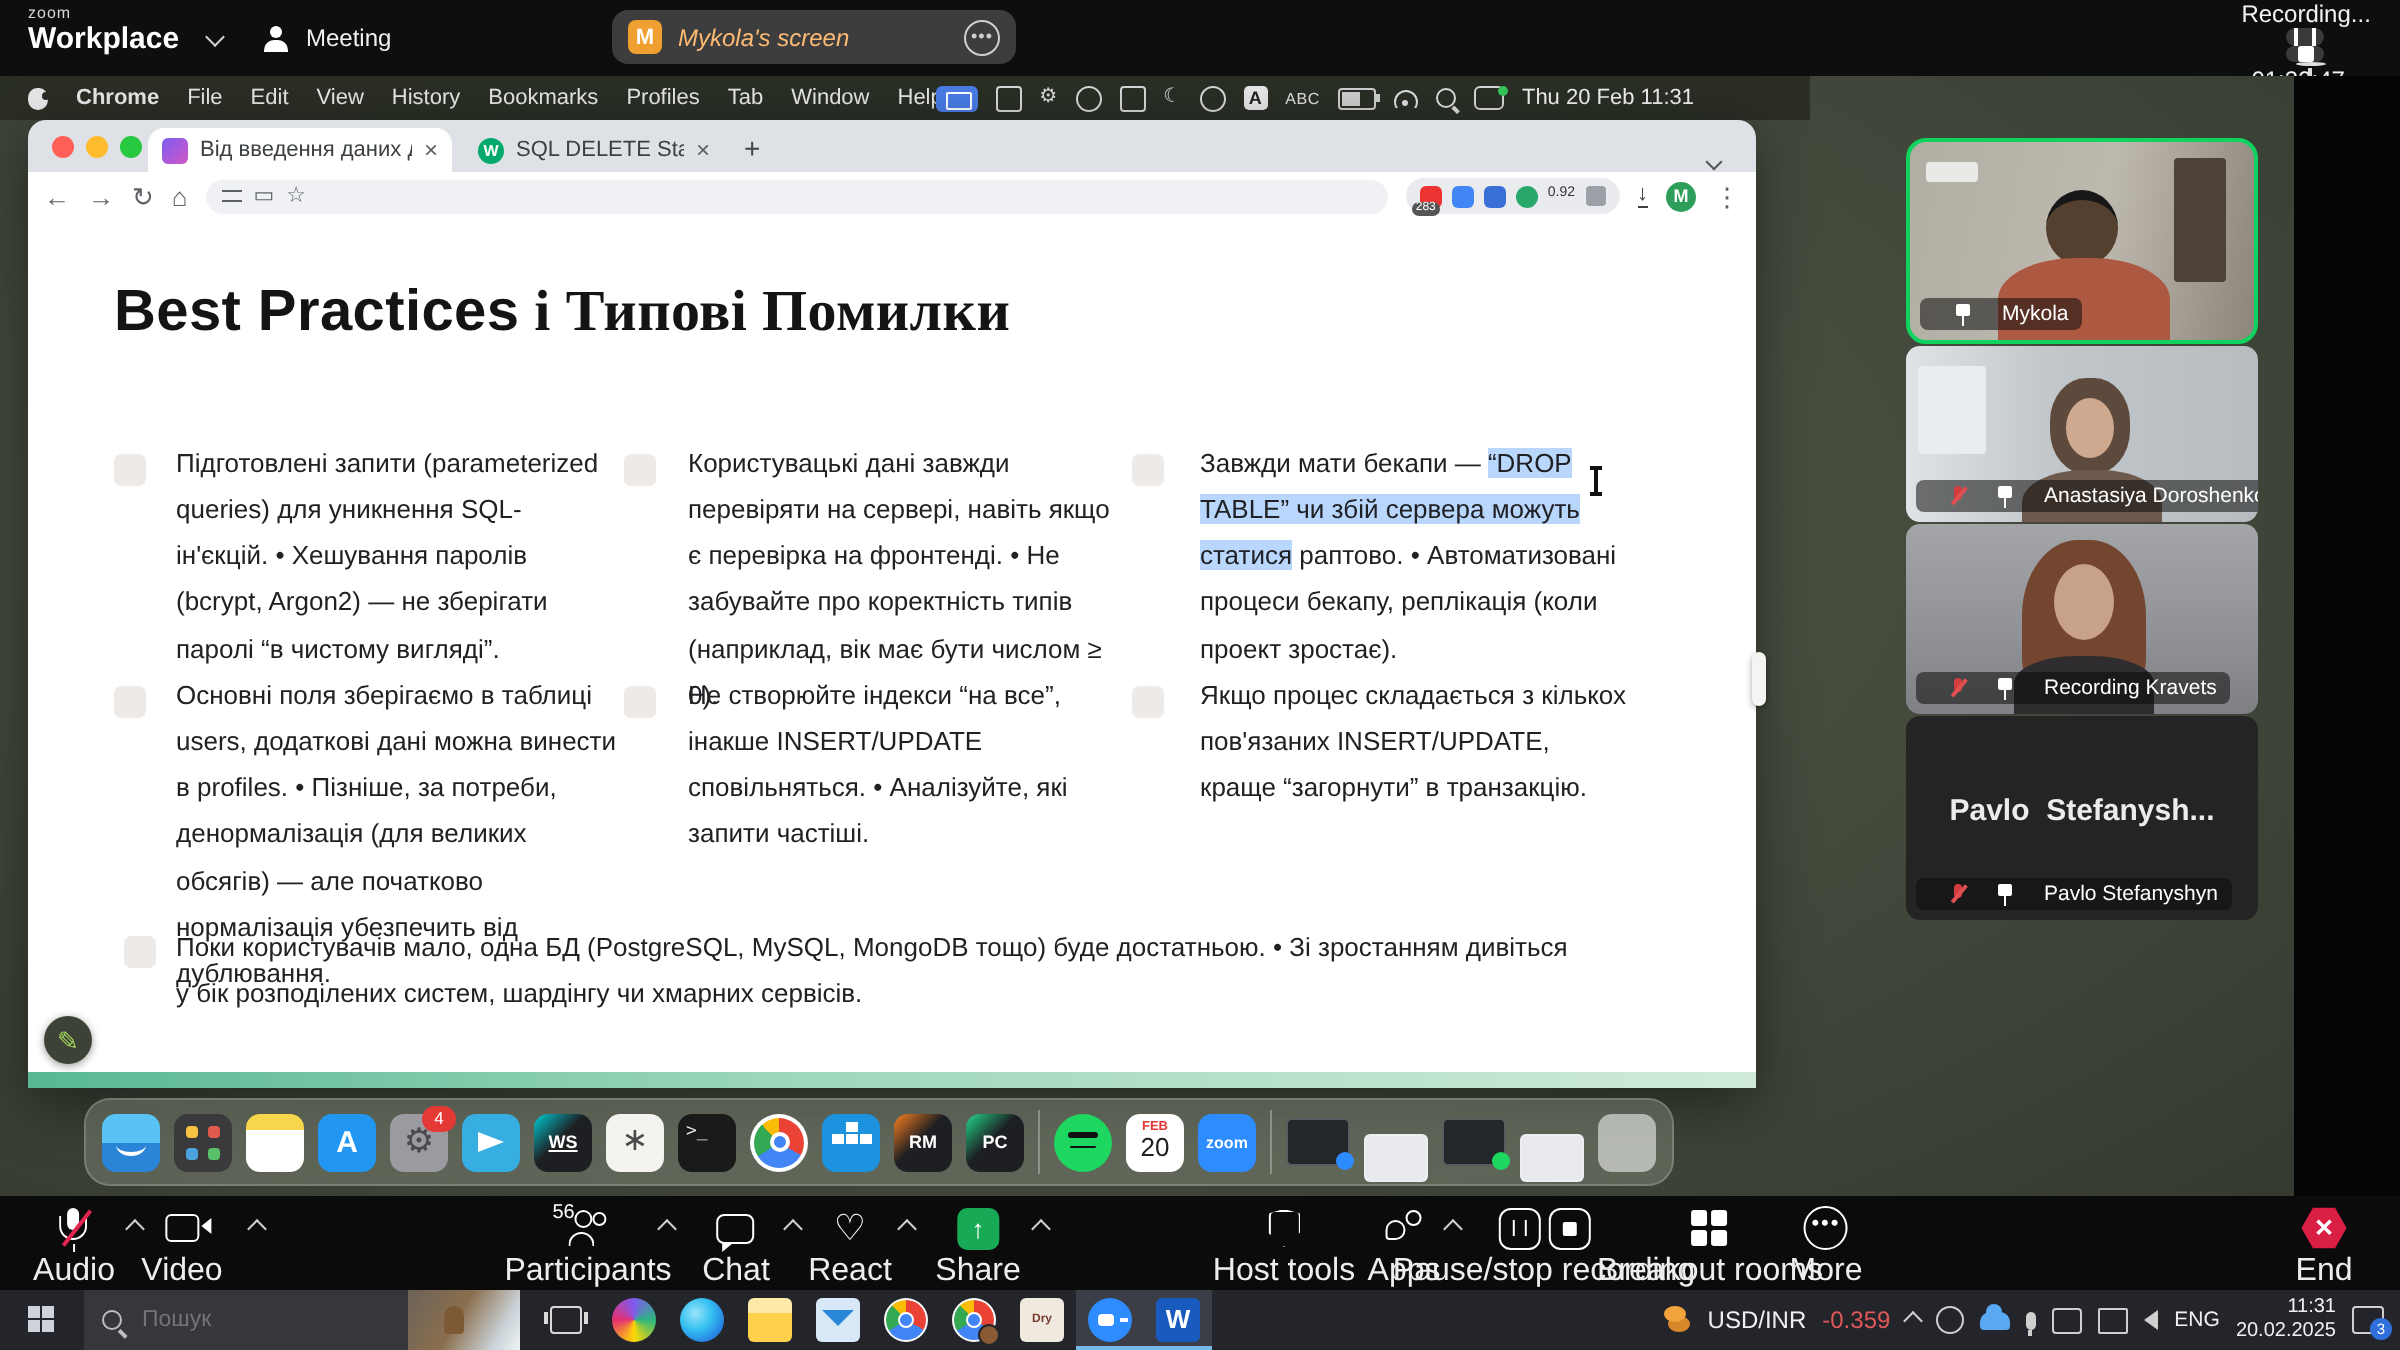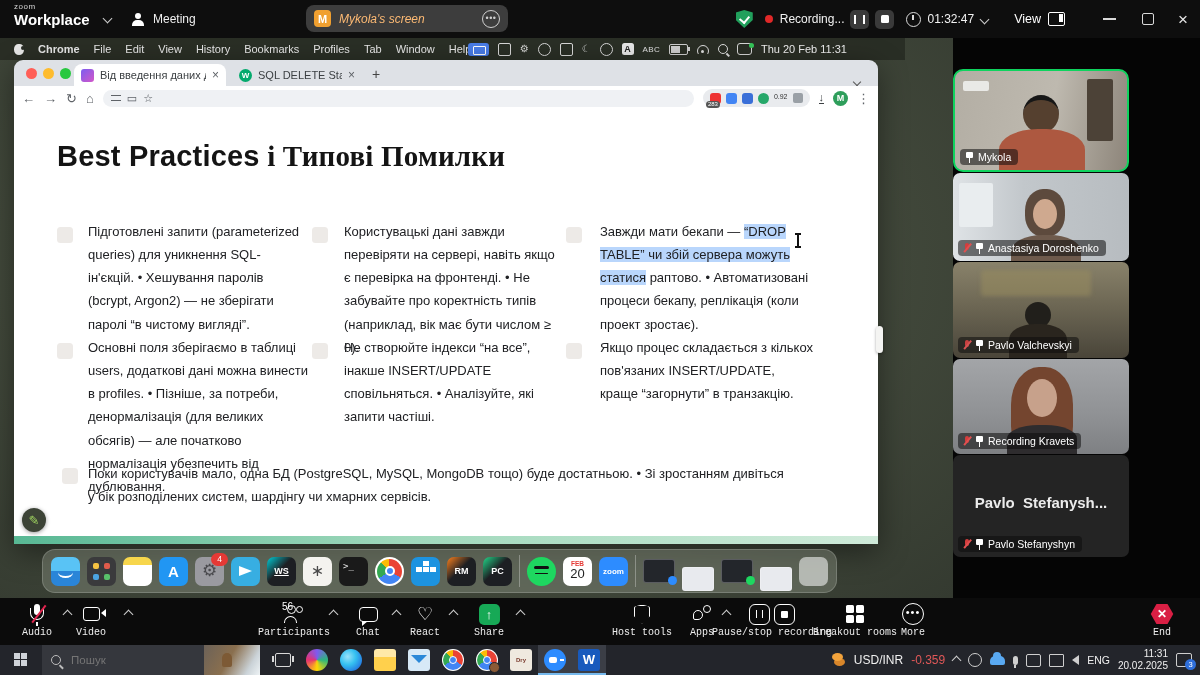--- a/index.html
+++ b/index.html
@@ -14,40 +14,40 @@
   .chv.up{transform:rotate(225deg);}
   #logo-chv{position:absolute;left:104px;top:15px;}
   #meeting-tab{position:absolute;left:130px;top:0;height:38px;display:flex;align-items:center;gap:7px;font-size:12px;color:#f0f0f0;}
   .people-ico{position:relative;width:16px;height:13px;}
   .people-ico i{position:absolute;background:#fff;border-radius:50%;width:6px;height:6px;top:0;left:5px;}
   .people-ico u{position:absolute;width:12px;height:6px;left:2px;bottom:0;background:#fff;border-radius:5px 5px 0 0;}
   #share-pill{position:absolute;left:306px;top:5px;width:186px;height:27px;background:#3d3d3d;border-radius:8px;display:flex;align-items:center;gap:8px;padding:0 8px;}
   #share-pill .avatar{width:17px;height:17px;border-radius:4px;background:#f0a030;color:#fff;font-size:11px;font-weight:bold;display:flex;align-items:center;justify-content:center;}
   #share-pill .lbl{font-size:12px;color:#fdba74;flex:1;font-style:italic;}
   .dots-circle{width:16px;height:16px;border:1.3px solid #cfcfcf;border-radius:50%;color:#cfcfcf;font-size:9px;line-height:14px;text-align:center;letter-spacing:.5px;}
-  #topbar-right{position:absolute;right:0;top:0;height:38px;display:flex;align-items:center;padding-right:12px;}
+  #topbar-right{position:absolute;right:0;top:0;height:38px;display:flex;align-items:center;padding-right:12px;flex-direction:column;}
   .shield{width:17px;height:18px;background:#21a05c;clip-path:polygon(50% 0,100% 14%,100% 55%,50% 100%,0 55%,0 14%);position:relative;}
   .shield::after{content:"";position:absolute;left:5px;top:4px;width:5px;height:7px;border-right:2px solid #fff;border-bottom:2px solid #fff;transform:rotate(40deg);}
   .recdot{width:8px;height:8px;border-radius:50%;background:#e02828;margin-left:12px;}
   #rec-label{font-size:12px;color:#f2f2f2;margin-left:7px;}
   .ctl-sq{width:19px;height:19px;border-radius:5px;background:#3a3a3a;display:flex;align-items:center;justify-content:center;margin-left:6px;}
   .ctl-sq .bars{width:7px;height:9px;border-left:2.2px solid #fff;border-right:2.2px solid #fff;}
   .ctl-sq .stop{width:8px;height:8px;background:#fff;border-radius:1.5px;}
   .clock-ico{width:13px;height:13px;border:1.4px solid #dcdcdc;border-radius:50%;position:relative;margin-left:12px;}
   .clock-ico::after{content:"";position:absolute;left:5px;top:2px;width:1.5px;height:5px;background:#dcdcdc;}
   #timer{font-size:12px;color:#f2f2f2;margin:0 7px 0 6px;}
   #view-grp{display:flex;align-items:center;gap:7px;margin-left:26px;font-size:12.5px;color:#fff;}
   .view-ico{width:15px;height:12px;border:1.4px solid #fff;border-radius:2px;position:relative;}
   .view-ico::after{content:"";position:absolute;right:1px;top:1px;width:4px;height:8px;background:#fff;}
   .win-min{width:13px;height:2px;background:#d9d9d9;margin-left:38px;}
   .win-max{width:10px;height:10px;border:1.5px solid #d9d9d9;border-radius:2px;margin-left:26px;}
   .win-close{color:#e6e6e6;font-size:17px;margin-left:24px;line-height:1;}
   
   #stage{position:absolute;left:0;top:38px;width:1200px;height:560px;background:#050505;}
-  #desktop{position:absolute;left:0;top:0;width:953px;height:560px;background:radial-gradient(ellipse at 45% 40%, #545a49 0%, #434a3c 55%, #343a30 100%);overflow:hidden;}
+  #desktop{position:absolute;left:0;top:0;width:1147px;height:560px;background:radial-gradient(ellipse at 45% 40%, #545a49 0%, #434a3c 55%, #343a30 100%);overflow:hidden;}
   
   #macbar{position:absolute;left:0;top:0;width:905px;height:22px;background:rgba(40,44,36,.92);display:flex;align-items:center;color:#e8e8e8;font-size:11px;gap:14px;padding:0 0 0 14px;box-sizing:border-box;}
   .apple{width:10px;height:11px;background:#e8e8e8;border-radius:45% 45% 48% 48%;position:relative;}
   .apple::after{content:"";position:absolute;right:-1px;top:2px;width:4px;height:4px;border-radius:50%;background:rgba(40,44,36,1);}
   #macbar .menu{white-space:nowrap;}
   #macbar .menu.b{font-weight:bold;}
   #mac-right{position:absolute;right:58px;top:0;height:22px;display:flex;align-items:center;gap:9px;}
   .mb-ico{opacity:.9;color:#e8e8e8;font-size:10px;line-height:1;}
   .mb-blue{width:21px;height:13px;background:#4a7de8;border-radius:3px;position:relative;}
   .mb-blue::after{content:"";position:absolute;left:5px;top:3px;width:11px;height:7px;border:1.2px solid #fff;border-radius:1px;}
@@ -142,41 +142,41 @@
   .dk-zoom{background:#2d8cff;color:#fff;font-size:8px;font-weight:bold;text-align:center;line-height:29px;}
   .dock-div{width:1px;height:32px;background:rgba(255,255,255,.3);flex:none;}
   .dk-thumb{width:30px;height:22px;border-radius:3px;background:#23262b;border:1px solid rgba(255,255,255,.25);position:relative;flex:none;}
   .dk-thumb.light{background:#e8eaee;}
   .dk-thumb .dot{position:absolute;right:-3px;bottom:-3px;width:9px;height:9px;border-radius:50%;}
   .dk-trash{background:rgba(255,255,255,.55);border-radius:7px;}
   
   #sidebar{position:absolute;left:953px;top:0;width:176px;height:560px;}
   .tile{position:relative;width:176px;border-radius:7px;overflow:hidden;margin-bottom:1px;box-sizing:border-box;}
   .tile.speaking{border:2px solid #0fd35e;border-radius:10px;}
-  .name-pill{position:absolute;left:5px;bottom:5px;display:flex;align-items:center;gap:4px;background:rgba(12,12,12,.55);border-radius:4px;padding:2px 7px 2px 5px;color:#fff;font-size:10.5px;white-space:nowrap;max-width:160px;overflow:hidden;}
+  .name-pill{position:absolute;left:5px;bottom:5px;display:flex;align-items:center;gap:15px;background:rgba(12,12,12,.55);border-radius:4px;padding:2px 7px 2px 17px;color:#fff;font-size:10.5px;white-space:nowrap;max-width:160px;overflow:hidden;}
   .pin{width:9px;height:11px;position:relative;flex:none;}
   .pin::before{content:"";position:absolute;left:1px;top:0;width:7px;height:6px;background:#fff;border-radius:1px;}
   .pin::after{content:"";position:absolute;left:4px;top:6px;width:1.4px;height:5px;background:#fff;}
   .mutedmic{width:8px;height:11px;position:relative;flex:none;}
   .mutedmic::before{content:"";position:absolute;left:2px;top:0;width:4px;height:7px;border-radius:2px;background:#d43d3d;}
   .mutedmic::after{content:"";position:absolute;left:-1px;top:4px;width:11px;height:1.6px;background:#e05050;transform:rotate(-50deg);}
   .head{position:absolute;border-radius:50%;}
   .torso{position:absolute;border-radius:45% 45% 0 0;}
   
   .bg-myk{background:linear-gradient(100deg,#b3aea4 0%,#beb9af 55%,#8d857a 100%);}
   .bg-ana{background:linear-gradient(90deg,#dfe3e6 0%,#c2c7cb 40%,#b7bcc0 100%);}
   .bg-pav{background:linear-gradient(180deg,#8a8268 0%,#6e6752 45%,#4a4538 100%);filter:saturate(.9);}
   .bg-kra{background:linear-gradient(180deg,#a3a5a8 0%,#8f9194 60%,#7e8083 100%);}
   .bg-stef{background:#242424;}
   .bigname{position:absolute;left:0;top:38%;width:100%;text-align:center;color:#ececec;font-size:15px;font-weight:bold;white-space:pre;}
   
   #ztoolbar{position:absolute;left:0;top:598px;width:1200px;height:47px;background:#0b0b0b;color:#fff;}
   .tb-item{position:absolute;top:5px;transform:translateX(-50%);text-align:center;}
   .tb-ico{height:22px;display:flex;align-items:center;justify-content:center;position:relative;}
-  .tb-lbl{font-size:10px;color:#ededed;margin-top:2px;white-space:nowrap;font-family:Liberation Mono, monospace;}
+  .tb-lbl{font-size:16px;color:#ededed;margin-top:2px;white-space:nowrap;}
   .tb-chv{position:absolute;top:13px;}
   .mic{position:relative;width:14px;height:21px;}
   .mic::before{content:"";position:absolute;left:4px;top:0;width:6px;height:11px;border-radius:3px;background:#fff;}
   .mic .arc{position:absolute;left:0;top:4px;width:14px;height:12px;border:1.7px solid #fff;border-top:none;border-radius:0 0 9px 9px;box-sizing:border-box;}
   .mic::after{content:"";position:absolute;left:6.3px;bottom:-1px;width:1.6px;height:4px;background:#fff;}
   .mic-slash{position:absolute;left:-2px;top:9px;width:22px;height:2.2px;background:#e0254f;transform:rotate(-52deg);}
   .cam{width:15px;height:12px;border:1.7px solid #fff;border-radius:3px;position:relative;}
   .cam::after{content:"";position:absolute;right:-7px;top:1px;width:0;height:0;border-right:5px solid #fff;border-top:4px solid transparent;border-bottom:4px solid transparent;}
   .ppl{position:relative;width:20px;height:18px;}
   .ppl::before{content:"";position:absolute;left:3px;top:0;width:7px;height:7px;border:1.6px solid #fff;border-radius:50%;}
@@ -448,30 +448,20 @@
         <span style="position:absolute;left:6px;top:10px;width:34px;height:44px;background:#e9edef;border-radius:2px;"></span>
         <span class="head" style="left:72px;top:16px;width:40px;height:48px;background:#5d4a3d;border-radius:45%;"></span>
         <span class="head" style="left:80px;top:26px;width:24px;height:30px;background:#cfa98f;"></span>
         <span class="torso" style="left:58px;top:62px;width:70px;height:36px;background:#6e5a4c;"></span>
         <div class="name-pill">
           <span class="mutedmic"></span>
           <span class="pin"></span>
           <span>Anastasiya Doroshenko</span>
         </div>
       </div>
-      <div class="tile bg-pav" style="height:96px;">
-        <span style="position:absolute;left:28px;top:8px;width:110px;height:26px;background:#9a8d5a;opacity:.55;border-radius:3px;filter:blur(2px);"></span>
-        <span class="head" style="left:72px;top:40px;width:26px;height:26px;background:#211f1a;"></span>
-        <span class="torso" style="left:56px;top:62px;width:58px;height:34px;background:#2a251d;"></span>
-        <div class="name-pill">
-          <span class="mutedmic"></span>
-          <span class="pin"></span>
-          <span>Pavlo Valchevskyi</span>
-        </div>
-      </div>
       <div class="tile bg-kra" style="height:95px;">
         <span class="head" style="left:58px;top:8px;width:62px;height:84px;background:#74452f;border-radius:45% 45% 30% 30%;"></span>
         <span class="head" style="left:74px;top:20px;width:30px;height:38px;background:#c7a18b;"></span>
         <span class="torso" style="left:54px;top:66px;width:70px;height:30px;background:#2e2c2e;"></span>
         <div class="name-pill">
           <span class="mutedmic"></span>
           <span class="pin"></span>
           <span>Recording Kravets</span>
         </div>
       </div>

